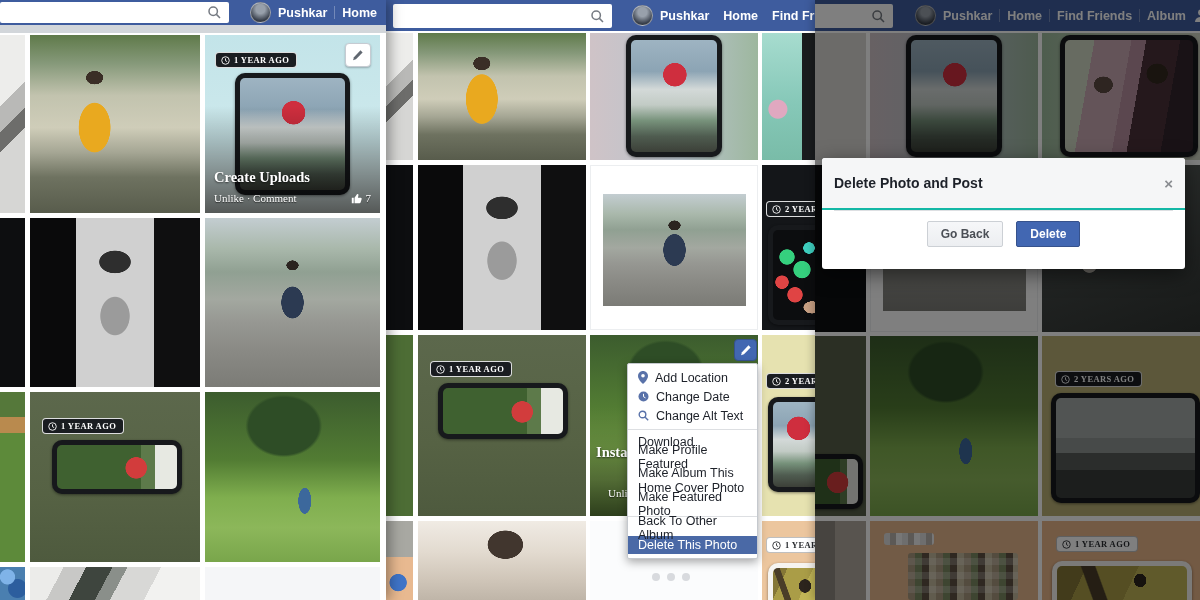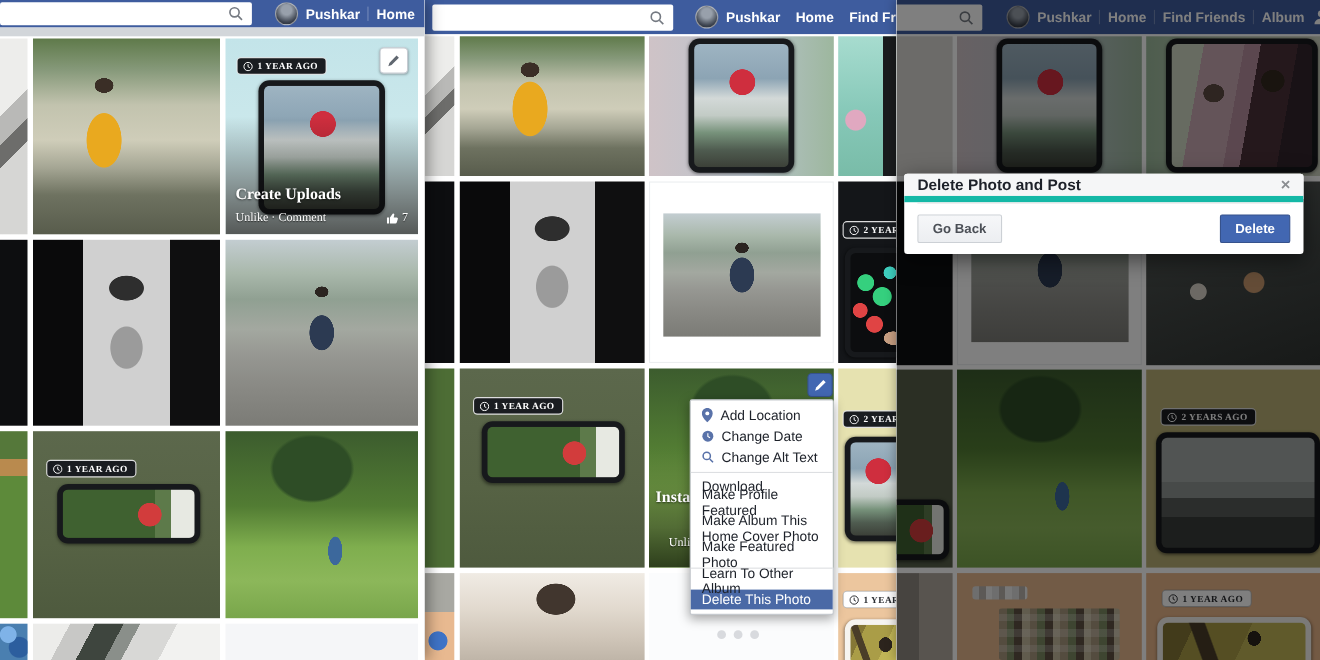--- a/index.html
+++ b/index.html
@@ -56,28 +56,28 @@
         font-size:12.5px; color:#1d2129; cursor:pointer; }
   .mi.plain { height:15.5px; }
   .mi.hl { height:18px; background:#4a69a6; color:#fff; }
   .msep { border-top:1px solid #dddfe2; margin:4px 0; }
 
   
   .dim { position:absolute; inset:0; background:rgba(0,0,0,.5); z-index:5; }
   .dialog { position:absolute; z-index:8; background:#fff; border-radius:3px;
             box-shadow:0 5px 20px rgba(0,0,0,.5); }
   .dlg-head { display:flex; justify-content:space-between; align-items:flex-end;
-              background:#f5f6f7; border-bottom:6px solid #14b8a6; border-radius:3px 3px 0 0;
-              padding:2px 12px; }
+              background:#f5f6f7; border-bottom:2px solid #14b8a6; border-radius:3px 3px 0 0;
+              padding:17px 12px; }
   .dlg-title { font-weight:bold; font-size:14px; color:#1d2129; }
   .dlg-close { color:#8a8d91; font-size:15px; font-weight:bold; cursor:pointer; line-height:1; }
   .dlg-body { padding:10px 12px 11px; font-size:12.5px; color:#1d2129; line-height:1.4; }
   .dlg-body .link { color:#385898; cursor:pointer; text-decoration:none; }
   .dlg-footwrap { margin:0 12px; border-top:1px solid #dddfe2; }
-  .dlg-foot { display:flex; justify-content:space-between; gap:13px; padding:10px 0 10px; }
+  .dlg-foot { display:flex; justify-content:center; gap:13px; padding:10px 0 22px; }
   .btn { font-family:inherit; font-size:12px; font-weight:bold; border-radius:2px;
          padding:5px 13px; cursor:pointer; }
   .btn.light { background:linear-gradient(#f6f7f9,#eceef1); border:1px solid #ccd0d5; color:#4b4f56; }
   .btn.blue  { background:#4267b2; border:1px solid #36528c; color:#fff; }
 
   
   .ph-kurta { background:
     radial-gradient(ellipse 14px 11px at 38% 24%, #3a2e26 60%, rgba(58,46,38,0) 62%),
     radial-gradient(ellipse 27px 42px at 38% 52%, #e9a91f 58%, rgba(233,169,31,0) 60%),
     linear-gradient(180deg,#5f7a4a 0%,#86997a 16%,#c2c3ae 34%,#cfcdb9 52%,#a5a694 66%,#6e7260 80%,#585c4c 100%); }
@@ -292,21 +292,21 @@
           <span>Make Album This</span>
         </div>
       <div class="mi plain">
           <span>Home Cover Photo</span>
         </div>
       <div class="mi plain">
           <span>Make Featured Photo</span>
         </div>
       <div class="msep"></div>
       <div class="mi plain">
-          <span>Learn To Other Album</span>
+          <span>Back To Other Album</span>
         </div>
       <div class="mi hl">
           <span>Delete This Photo</span>
         </div>
     </div>
   </section>
 
   <section class="panel" style="left:0; width:386px; z-index:3; box-shadow:4px 0 12px rgba(0,0,0,.35);">
     <div class="fb-header" style="height:25px;">
       <div class="searchbox" style="left:0; top:2px; width:229px; height:21px;">

